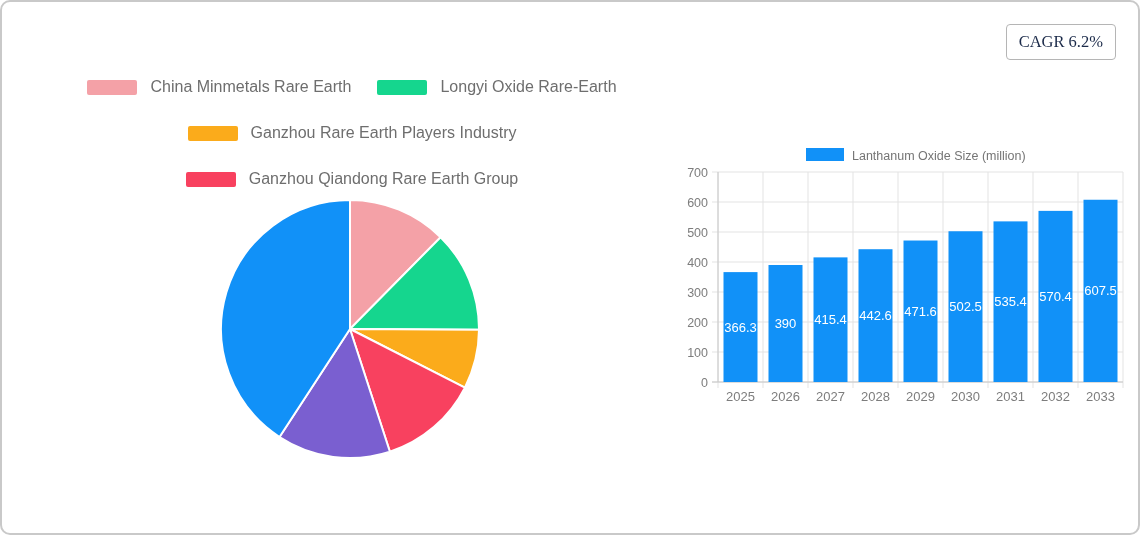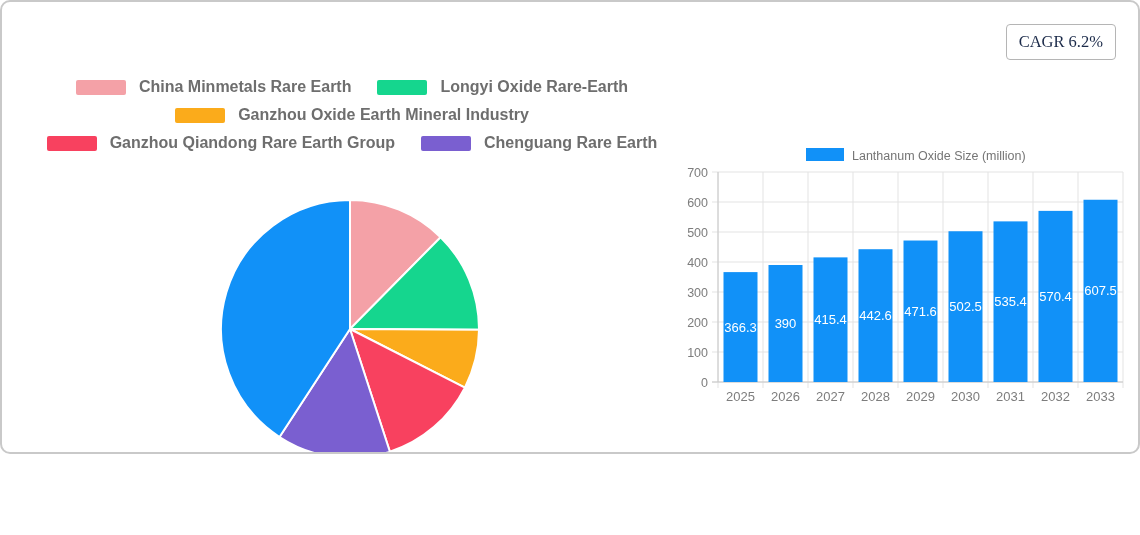--- a/index.html
+++ b/index.html
@@ -1,38 +1,38 @@
 <!DOCTYPE html>
 <html style="--logo-navy: #14355e; --logo-blue: #1e88e5; --logo-yellow: #ffd60a;"><head>
 <meta charset="utf-8">
 <style>
   html, body { margin: 0; padding: 0; background: #ffffff; }
   .canvas {
     position: relative;
-    width: 1140px; height: 454px;
+    width: 1140px; height: 535px;
     box-sizing: border-box;
     background: #fff;
     border: 2px solid #c9c9c9;
     border-radius: 10px;
     font-family: "Liberation Sans", sans-serif;
     overflow: hidden;
   }
   
   .cagr-badge {
     position: absolute; top: 22px; right: 22px;
     border: 1px solid #b5b5b5; border-radius: 4px;
     padding: 7px 12px;
     font-family: "Liberation Serif", serif;
     font-size: 16.5px; color: #1c2b4a;
     background: #fff;
   }
   
   .pie-legend {
     position: absolute; left: 10px; top: 76px; width: 680px;
-    display: flex; flex-direction: column; row-gap: 10px; font-weight: bold;
+    display: flex; flex-direction: column; row-gap: 28px;
   }
   .legend-row { display: flex; justify-content: center; gap: 26px; align-items: center; }
   .legend-item { display: flex; align-items: center; gap: 13px; }
   .legend-swatch { width: 50px; height: 15px; border-radius: 2px; display: inline-block; }
   .legend-label { font-size: 16px; color: #6e6e6e; white-space: nowrap; }
   
   #pie-svg { position: absolute; left: 217px; top: 196px; }
   .pie-caption {
     position: absolute; left: 98px; top: 466px; width: 500px;
     text-align: center;
@@ -70,31 +70,27 @@
           <span class="legend-label">China Minmetals Rare Earth</span>
         </div>
         <div class="legend-item">
           <span class="legend-swatch" style="background: rgb(21, 214, 142);"></span>
           <span class="legend-label">Longyi Oxide Rare-Earth</span>
         </div>
       </div>
       <div class="legend-row">
         <div class="legend-item">
           <span class="legend-swatch" style="background: rgb(251, 171, 27);"></span>
-          <span class="legend-label">Ganzhou Oxide Earth Mineral Industry</span>
+          <span class="legend-label">Ganzhou Rare Earth Players Industry</span>
         </div>
       </div>
       <div class="legend-row">
         <div class="legend-item">
           <span class="legend-swatch" style="background: rgb(248, 65, 95);"></span>
           <span class="legend-label">Ganzhou Qiandong Rare Earth Group</span>
-        </div>
-        <div class="legend-item">
-          <span class="legend-swatch" style="background: rgb(122, 95, 208);"></span>
-          <span class="legend-label">Chenguang Rare Earth</span>
         </div>
       </div>
     </div>
 
   <svg id="pie-svg" width="262" height="262" viewBox="0 0 262 262">
       <path d="M131 131 L131.0 2.0 A129 129 0 0 1 221.6 39.2 Z" fill="#f4a1a7" stroke="#ffffff" stroke-width="2" stroke-linejoin="round"></path>
       <path d="M131 131 L221.6 39.2 A129 129 0 0 1 260.0 131.8 Z" fill="#15d68e" stroke="#ffffff" stroke-width="2" stroke-linejoin="round"></path>
       <path d="M131 131 L260.0 131.8 A129 129 0 0 1 245.9 189.6 Z" fill="#fbab1b" stroke="#ffffff" stroke-width="2" stroke-linejoin="round"></path>
       <path d="M131 131 L245.9 189.6 A129 129 0 0 1 170.9 253.7 Z" fill="#f8415f" stroke="#ffffff" stroke-width="2" stroke-linejoin="round"></path>
       <path d="M131 131 L170.9 253.7 A129 129 0 0 1 60.5 239.0 Z" fill="#7a5fd0" stroke="#ffffff" stroke-width="2" stroke-linejoin="round"></path>

